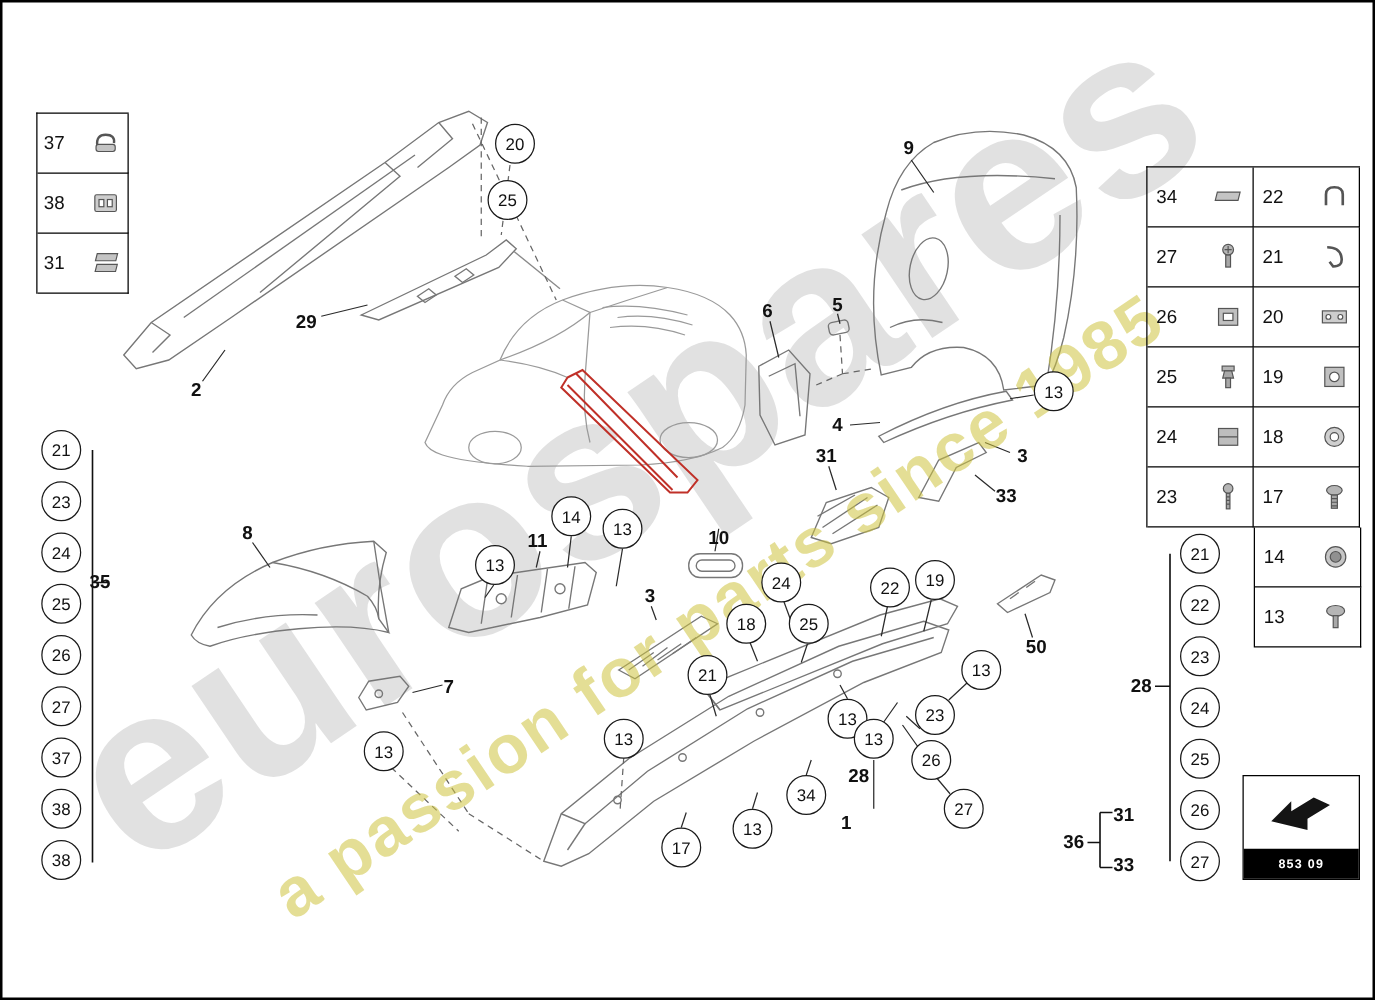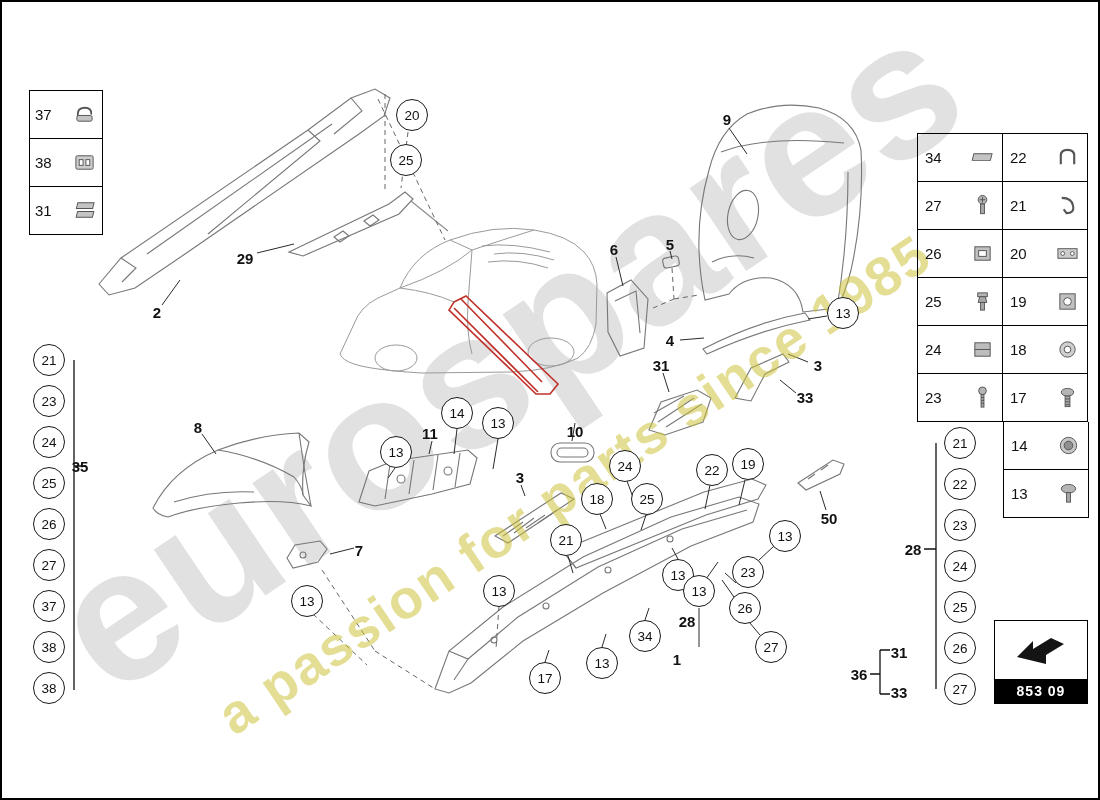--- a/index.html
+++ b/index.html
@@ -38,21 +38,21 @@
   .col{position:absolute;display:flex;flex-direction:column;gap:9px;z-index:4}
   #left-group-circles{left:31px;top:342px}
   #right-group-circles{left:942px;top:425px}
   #left-group-label{left:78px;top:464px}
   #right-group-label{left:911px;top:547px}
   #legend36-label{left:857px;top:672px}
 
   
   #code-badge{position:absolute;left:992px;top:618px;width:94px;height:84px;border:1.5px solid #000;z-index:4;display:flex;flex-direction:column;background:#fff}
   #badge-arrow{flex:1;display:flex;align-items:center;justify-content:center}
-  #badge-code{height:24px;background:#000;color:#fff;font-size:14px;font-weight:700;display:flex;align-items:center;justify-content:center;letter-spacing:1px}
+  #badge-code{height:24px;background:#000;color:#fff;font-size:10px;font-weight:700;display:flex;align-items:center;justify-content:center;letter-spacing:1px}
 </style>
 </head>
 <body>
 
 <div id="stage">
 
   <div id="wm-brand">eurospares</div>
 
   <svg id="diagram" width="1100" height="800" viewBox="0 0 1100 800">
 

